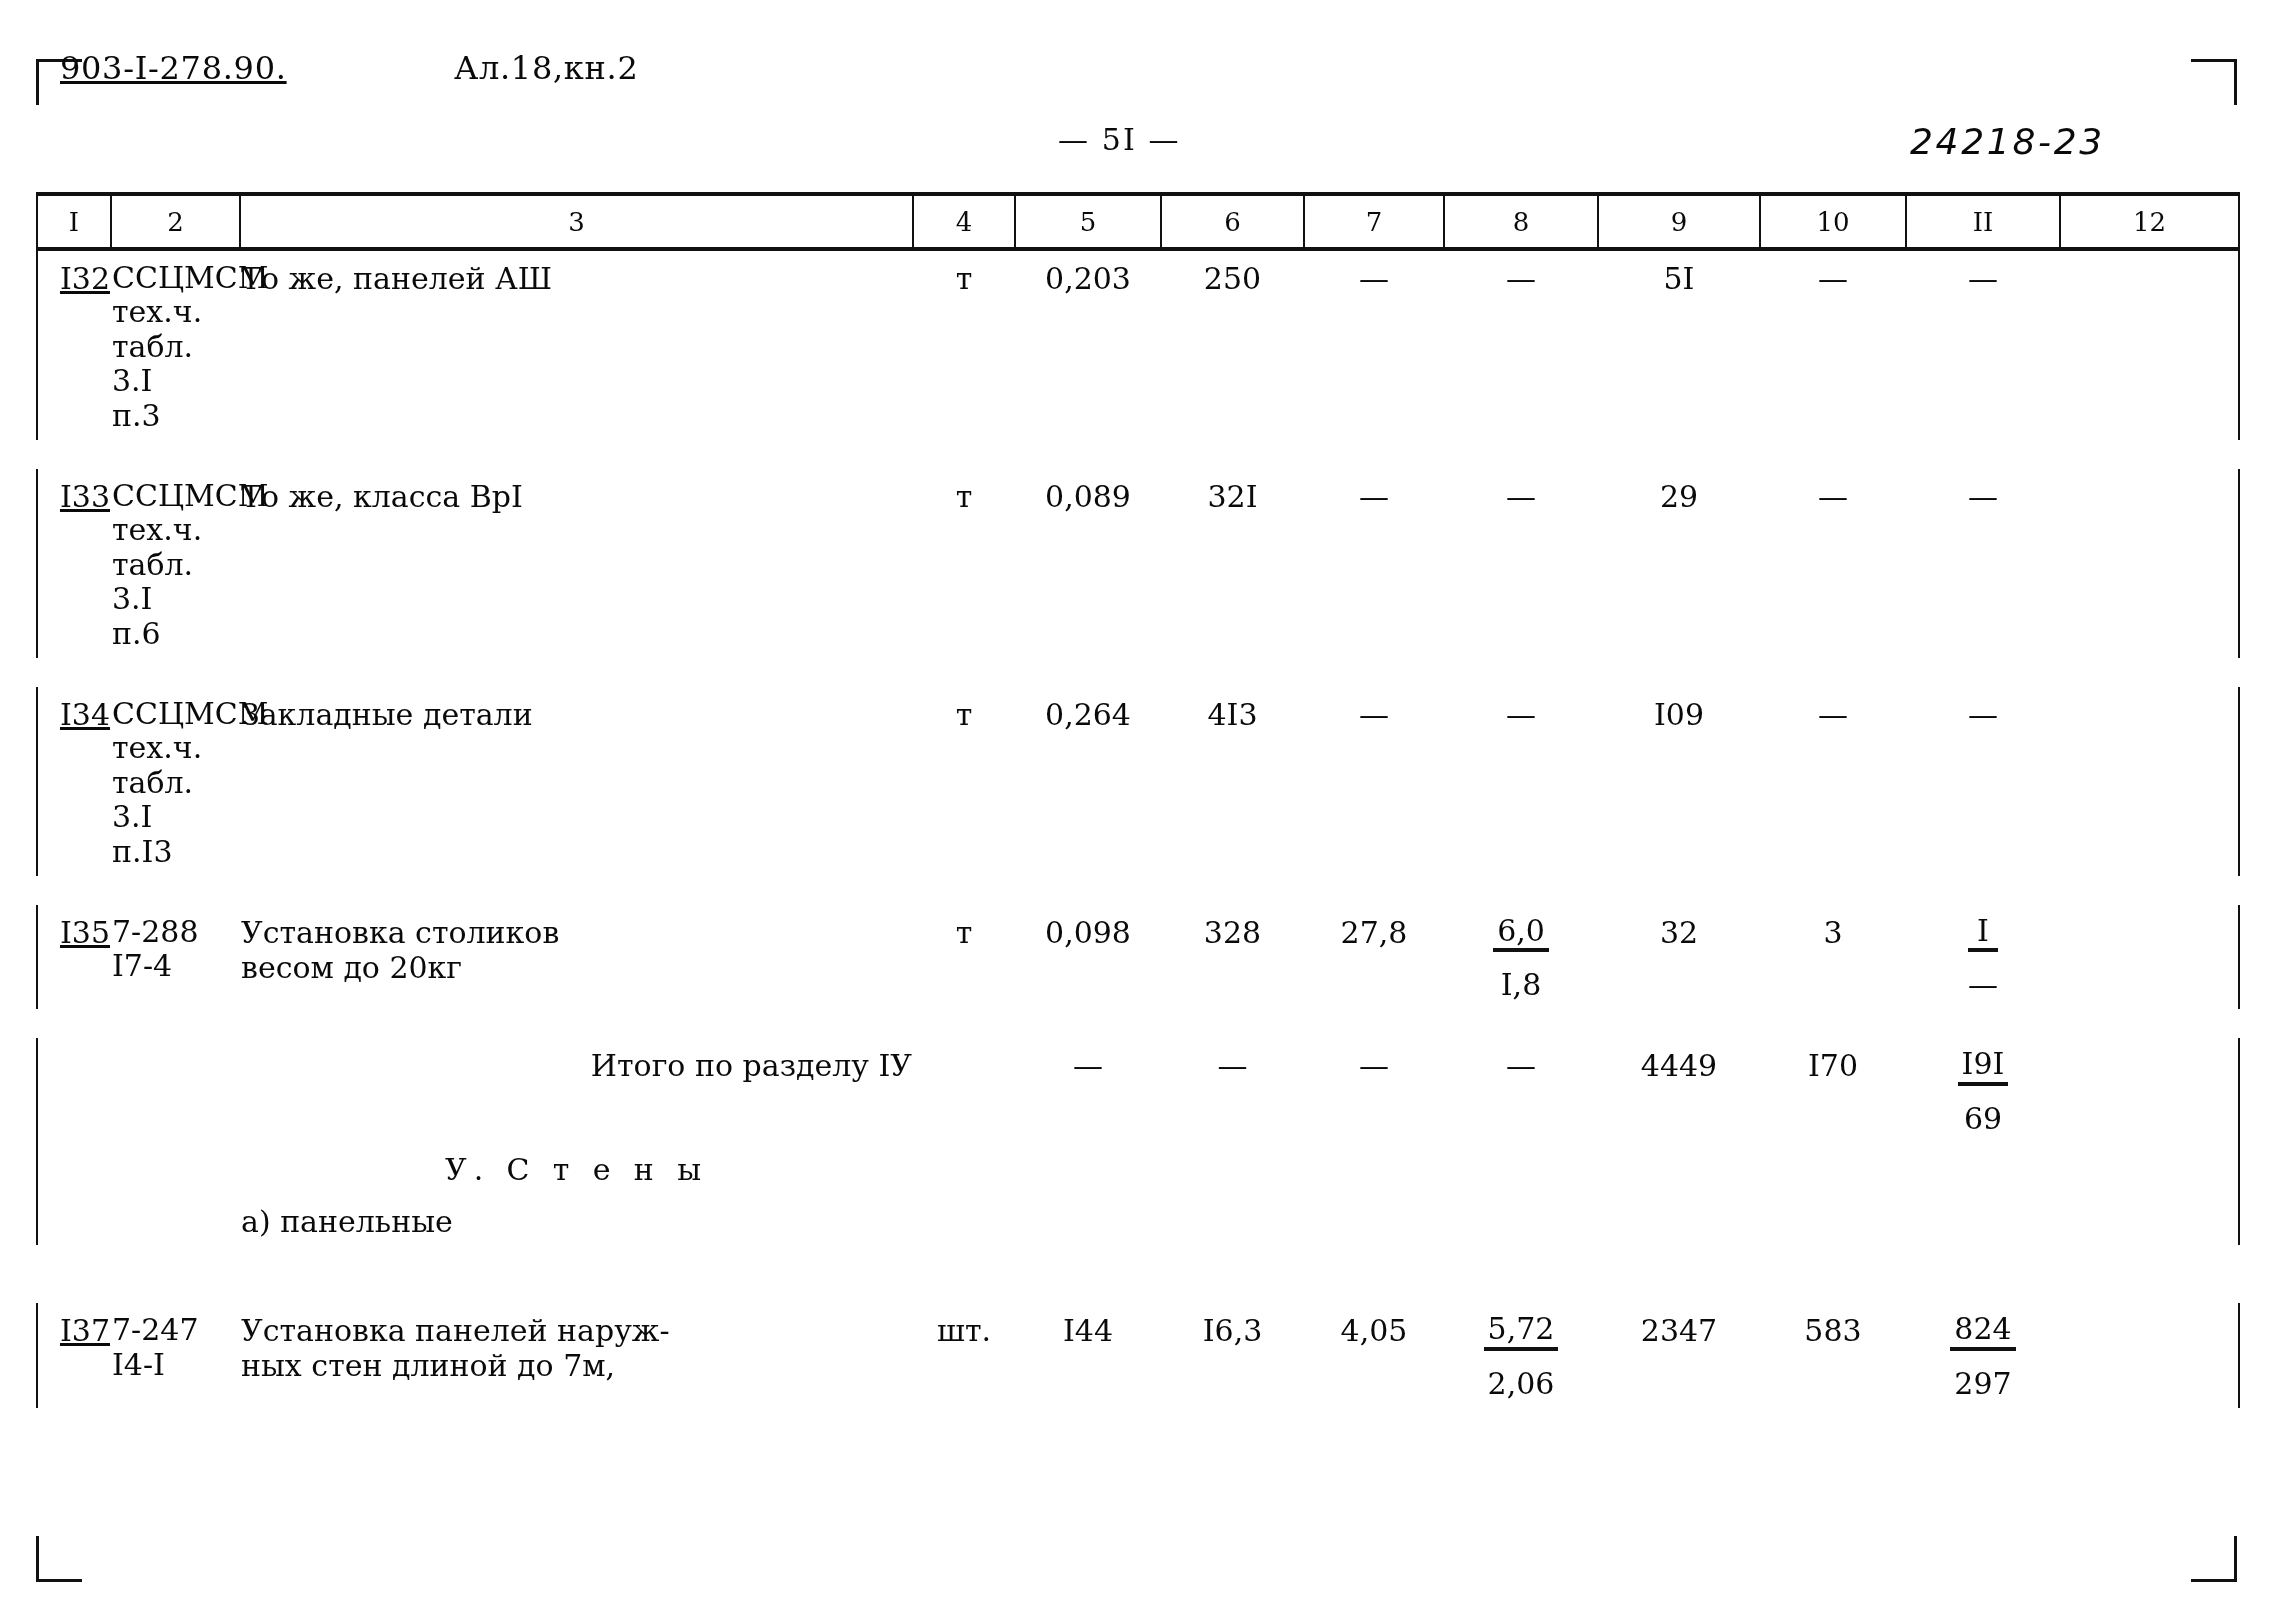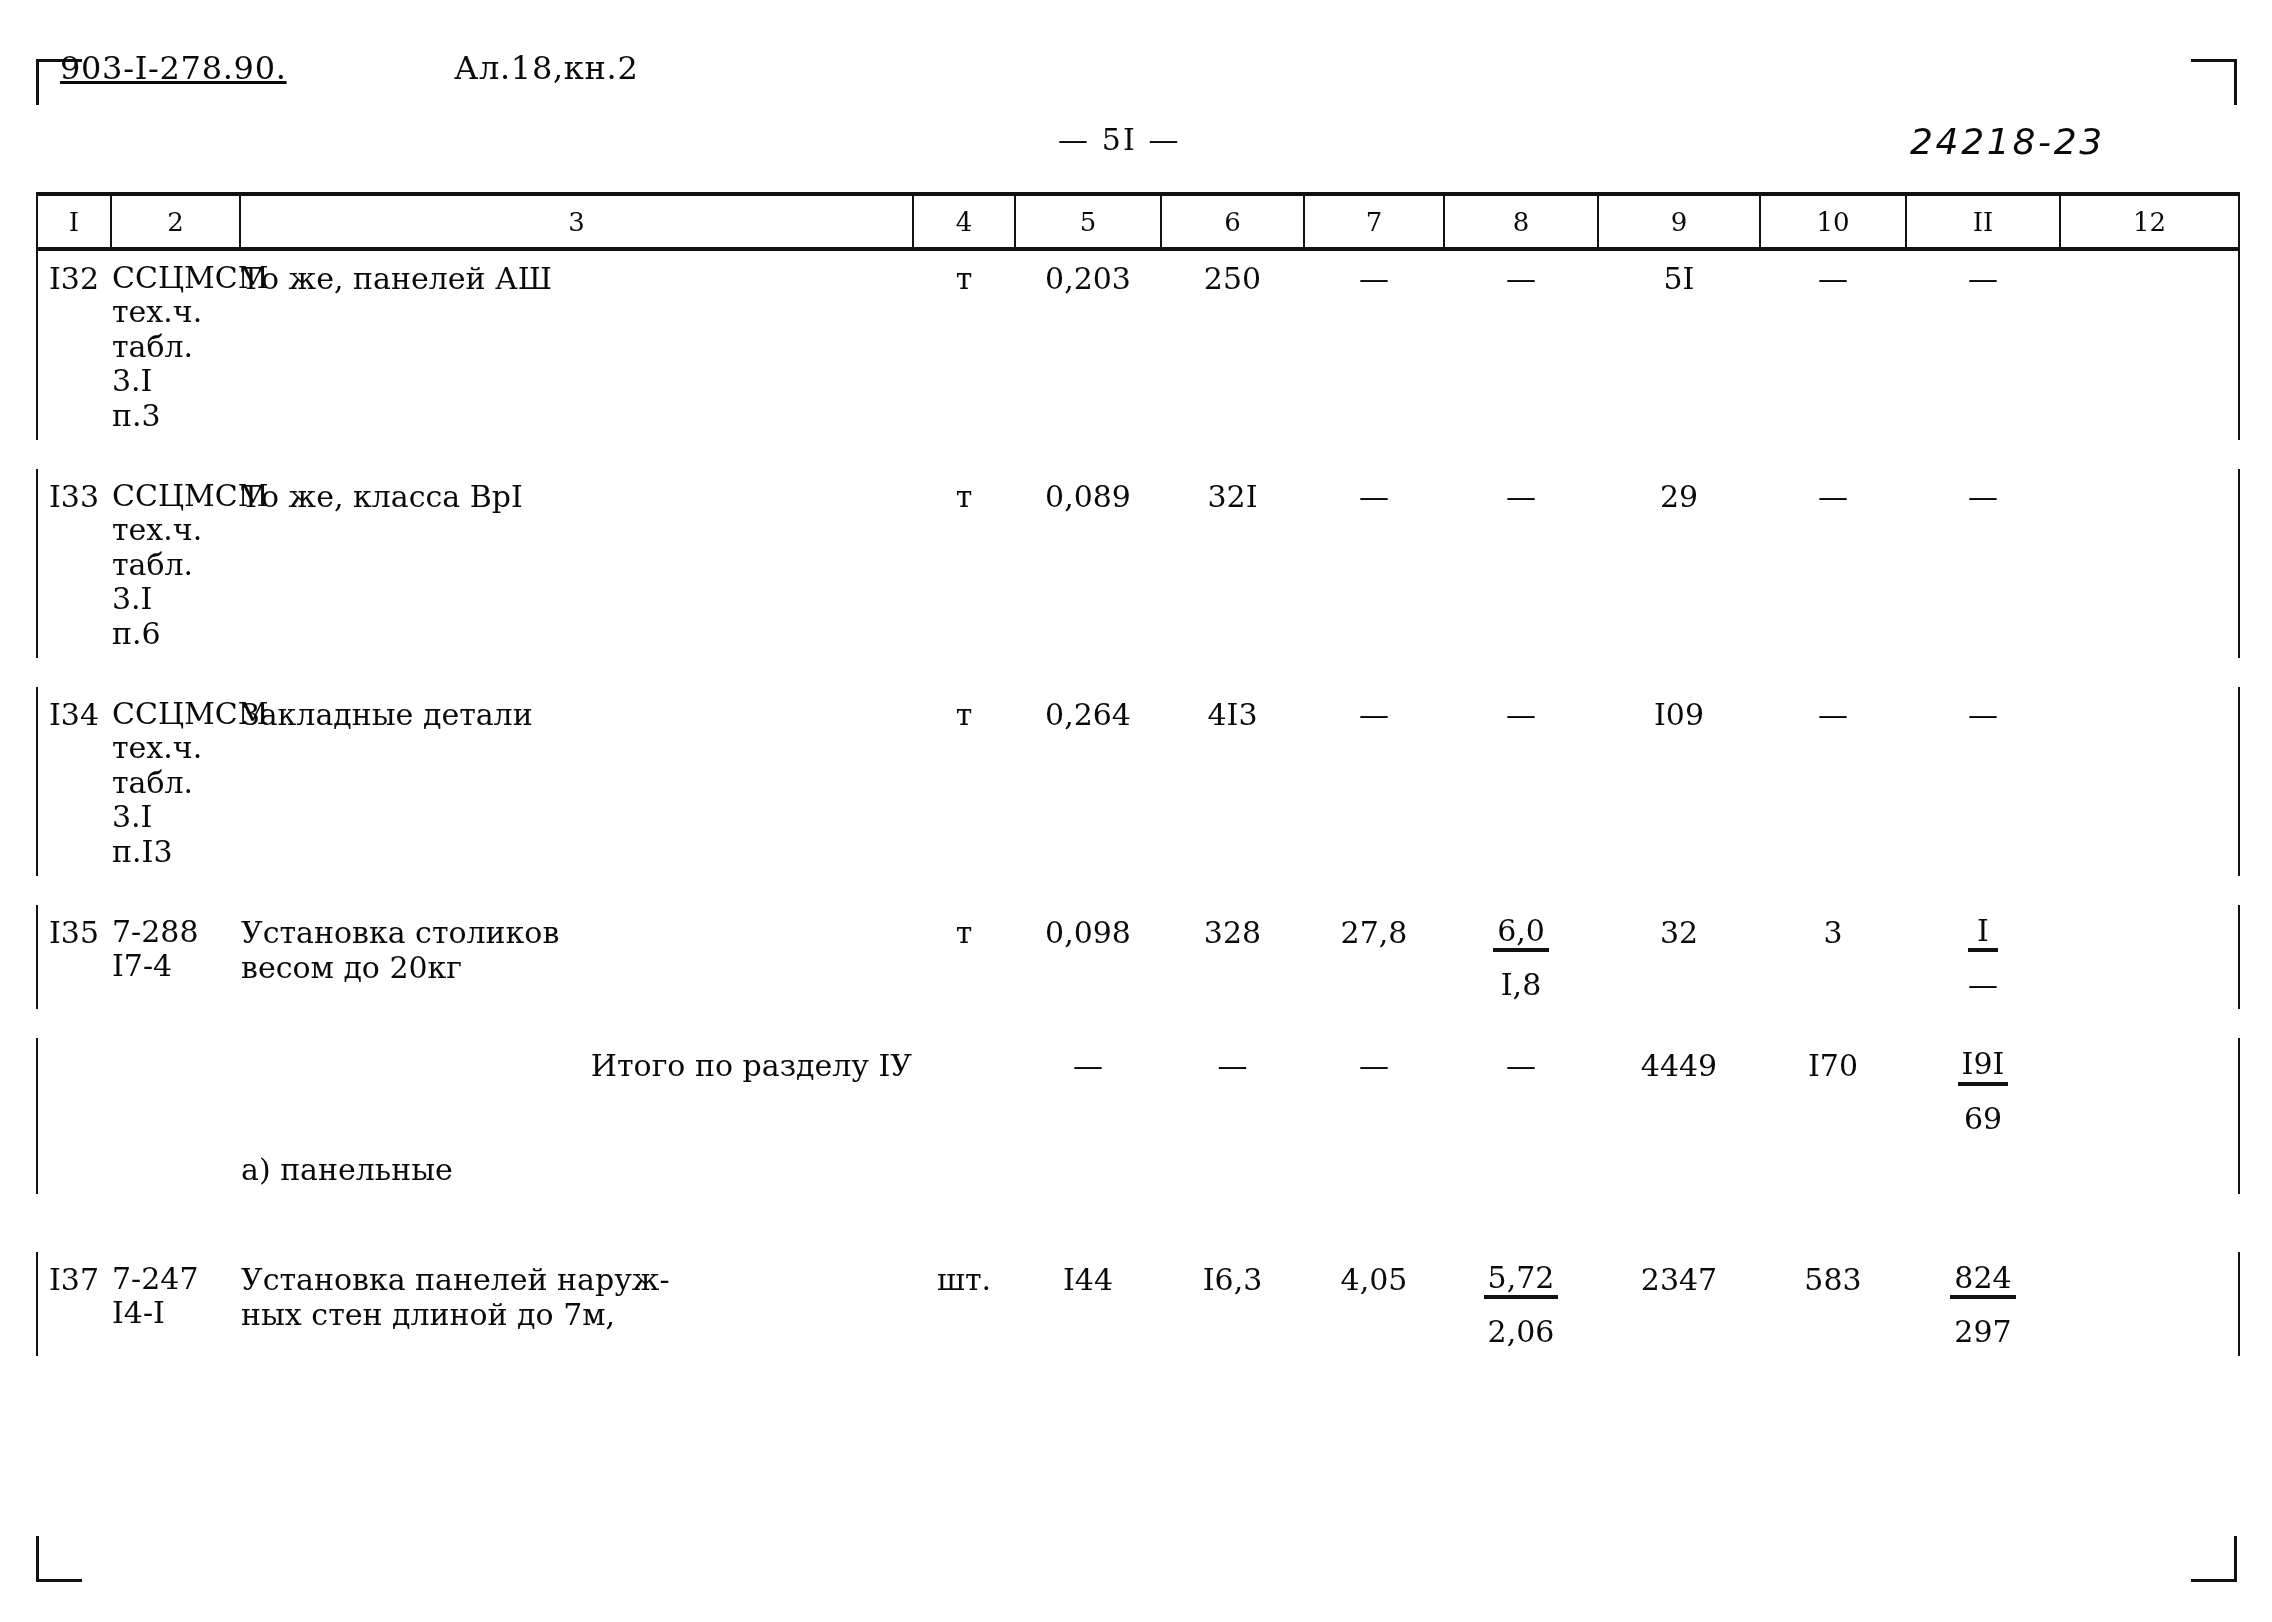--- a/index.html
+++ b/index.html
@@ -101,21 +101,21 @@
   
   tr.datarow td {
     border-left: 2.7px solid transparent;
     border-right: 2.7px solid transparent;
     padding-top: 9.6px;
     padding-bottom: 6.9px;
   }
   tr.datarow td.rail-l { border-left: 2.7px solid #111; }
   tr.datarow td.rail-r { border-right: 2.7px solid #111; }
 
-  .c-pos     { text-align: center; white-space: nowrap; }
+  .c-pos     { text-align: right; white-space: nowrap; text-decoration: underline; }
   .c-just    { text-align: left; padding-left: 8.2px; white-space: pre-line; line-height: 1.15; }
   .c-name    { text-align: left; padding-left: 19px; white-space: pre-line; line-height: 1.18; }
   .c-unit    { text-align: center; white-space: nowrap; }
   .c-num     { text-align: center; white-space: nowrap; }
 
   .dash { letter-spacing: 0; }
 
   
   .frac {
     display: inline-block;
@@ -321,20 +321,27 @@
       <td class="c-num">I70</td>
       <td class="c-num">
         <span class="frac">
           <span class="top">I9I</span>
           <span class="bot">69</span>
         </span>
       </td>
       <td class="c-num rail-r"></td>
     </tr>
 
+    <tr class="datarow">
+      <td class="rail-l"></td>
+      <td></td>
+      <td class="section-title">У.  С т е н ы</td>
+      <td colspan="8"></td>
+      <td class="rail-r"></td>
+    </tr>
 
     <tr class="datarow">
       <td class="rail-l"></td>
       <td></td>
       <td class="subsection-title">а) панельные</td>
       <td colspan="8"></td>
       <td class="rail-r"></td>
     </tr>
 
     <tr class="spacer-row">

